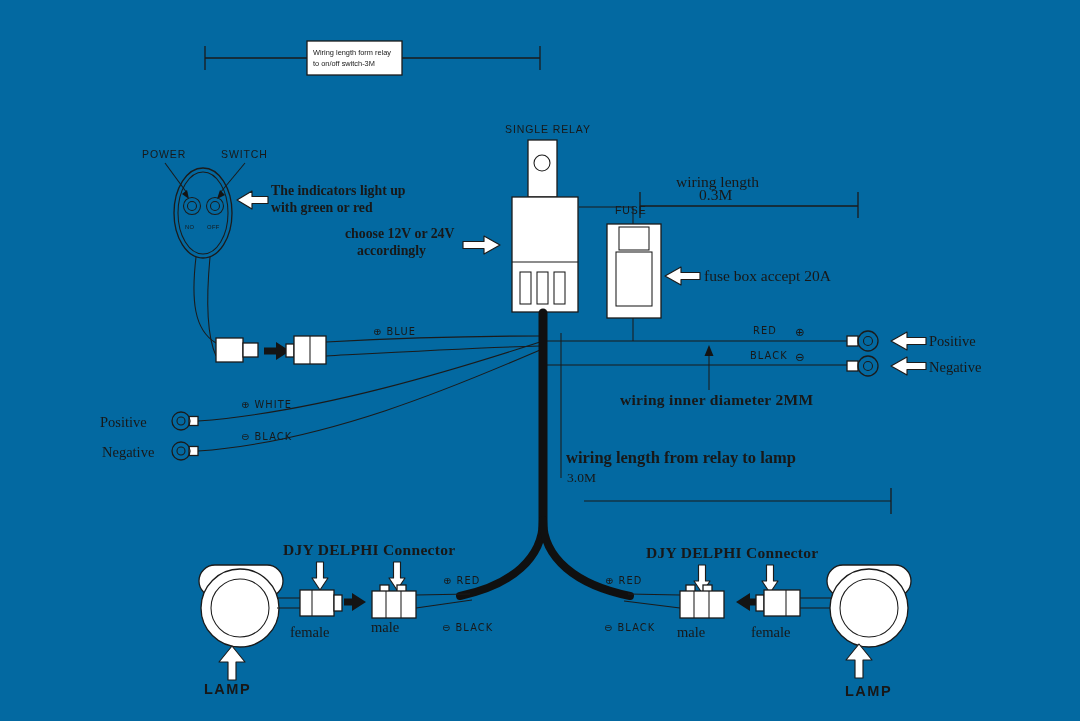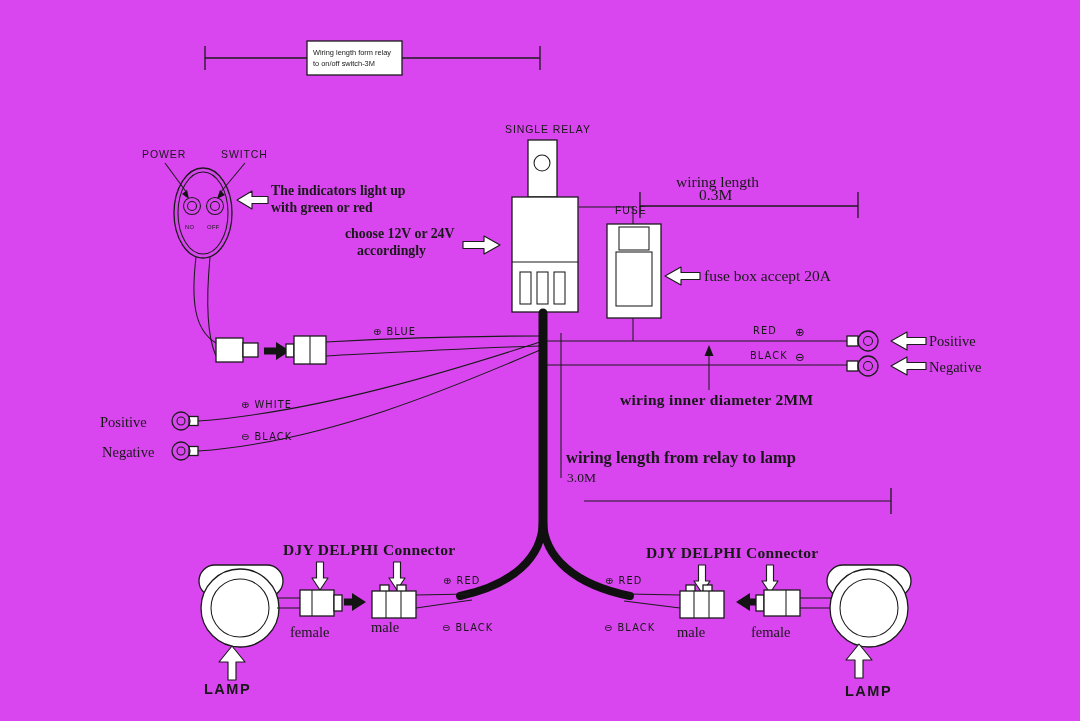--- a/index.html
+++ b/index.html
@@ -1,16 +1,16 @@
 <!DOCTYPE html>
 <html><head>
 <meta charset="utf-8">
 <style>
   html,body{margin:0;padding:0;background:#fff}
-  .stage{position:relative;width:1080px;height:721px;background:#d946ef;overflow:hidden}
+  .stage{position:relative;width:1080px;height:721px;background:#0369a1;overflow:hidden}
   svg{position:absolute;left:0;top:0}
   text{fill:#181818}
   .s10{font-family:"Liberation Sans",sans-serif;font-size:10.5px;letter-spacing:.9px}
   .s7{font-family:"Liberation Sans",sans-serif;font-size:7.4px}
   .s5{font-family:"Liberation Sans",sans-serif;font-size:5.8px;letter-spacing:.4px}
   .wire{font-family:"DejaVu Sans",sans-serif;font-size:9.8px;letter-spacing:1.1px}
   .sym{font-family:"DejaVu Sans",sans-serif;font-size:11.5px}
   .fb13{font-family:"Liberation Serif",serif;font-size:13.8px;font-weight:bold}
   .fb15{font-family:"Liberation Serif",serif;font-size:15.5px;font-weight:bold;letter-spacing:.3px}
   .fb16{font-family:"Liberation Serif",serif;font-size:16.5px;font-weight:bold}

